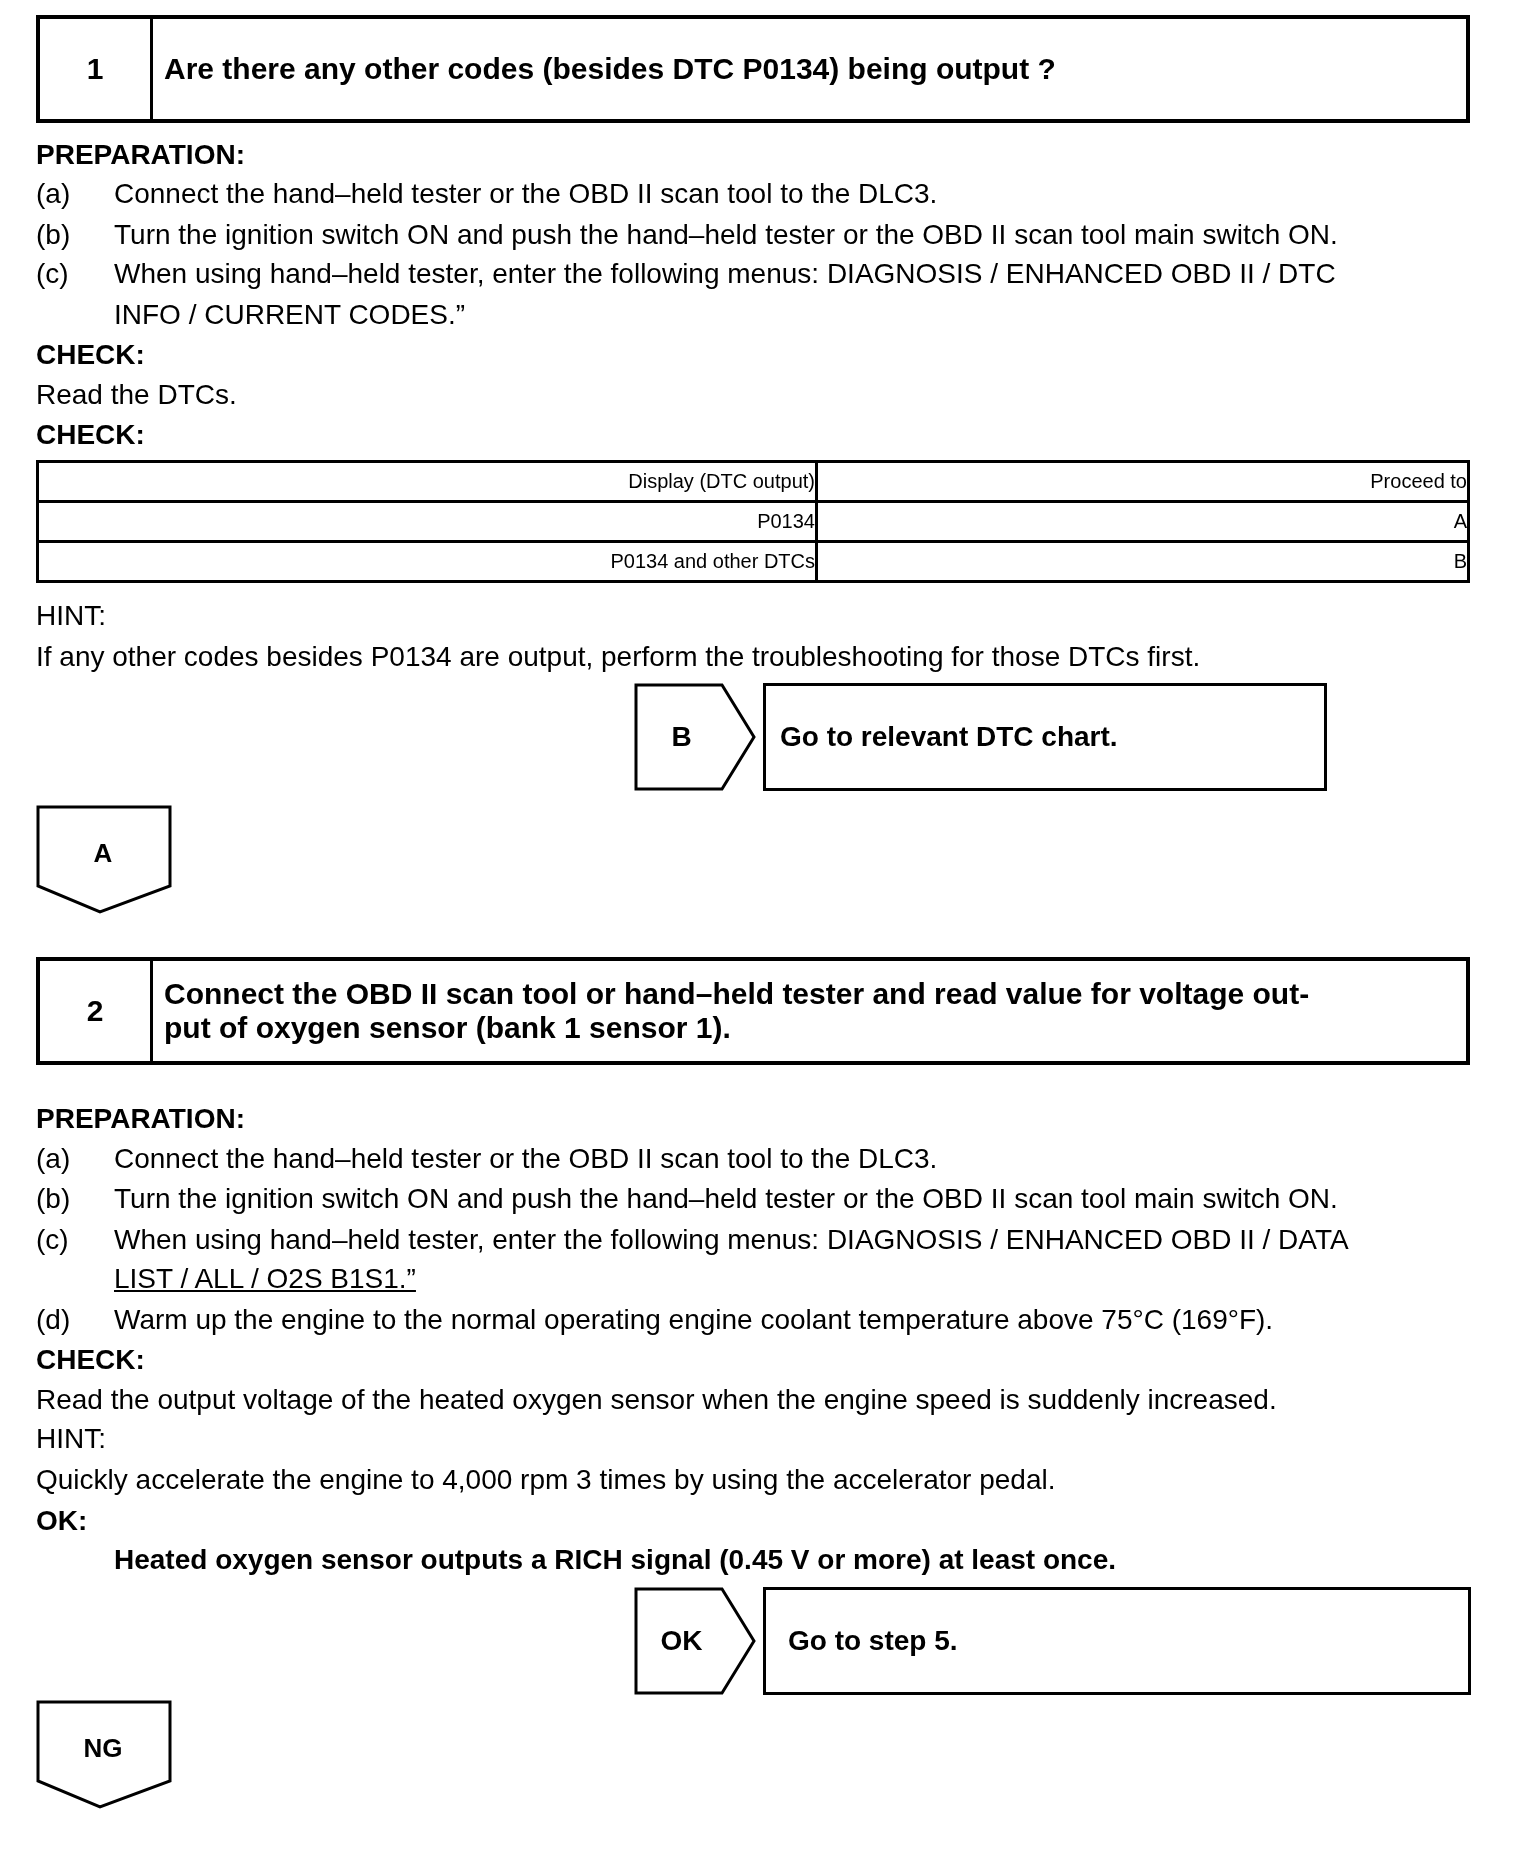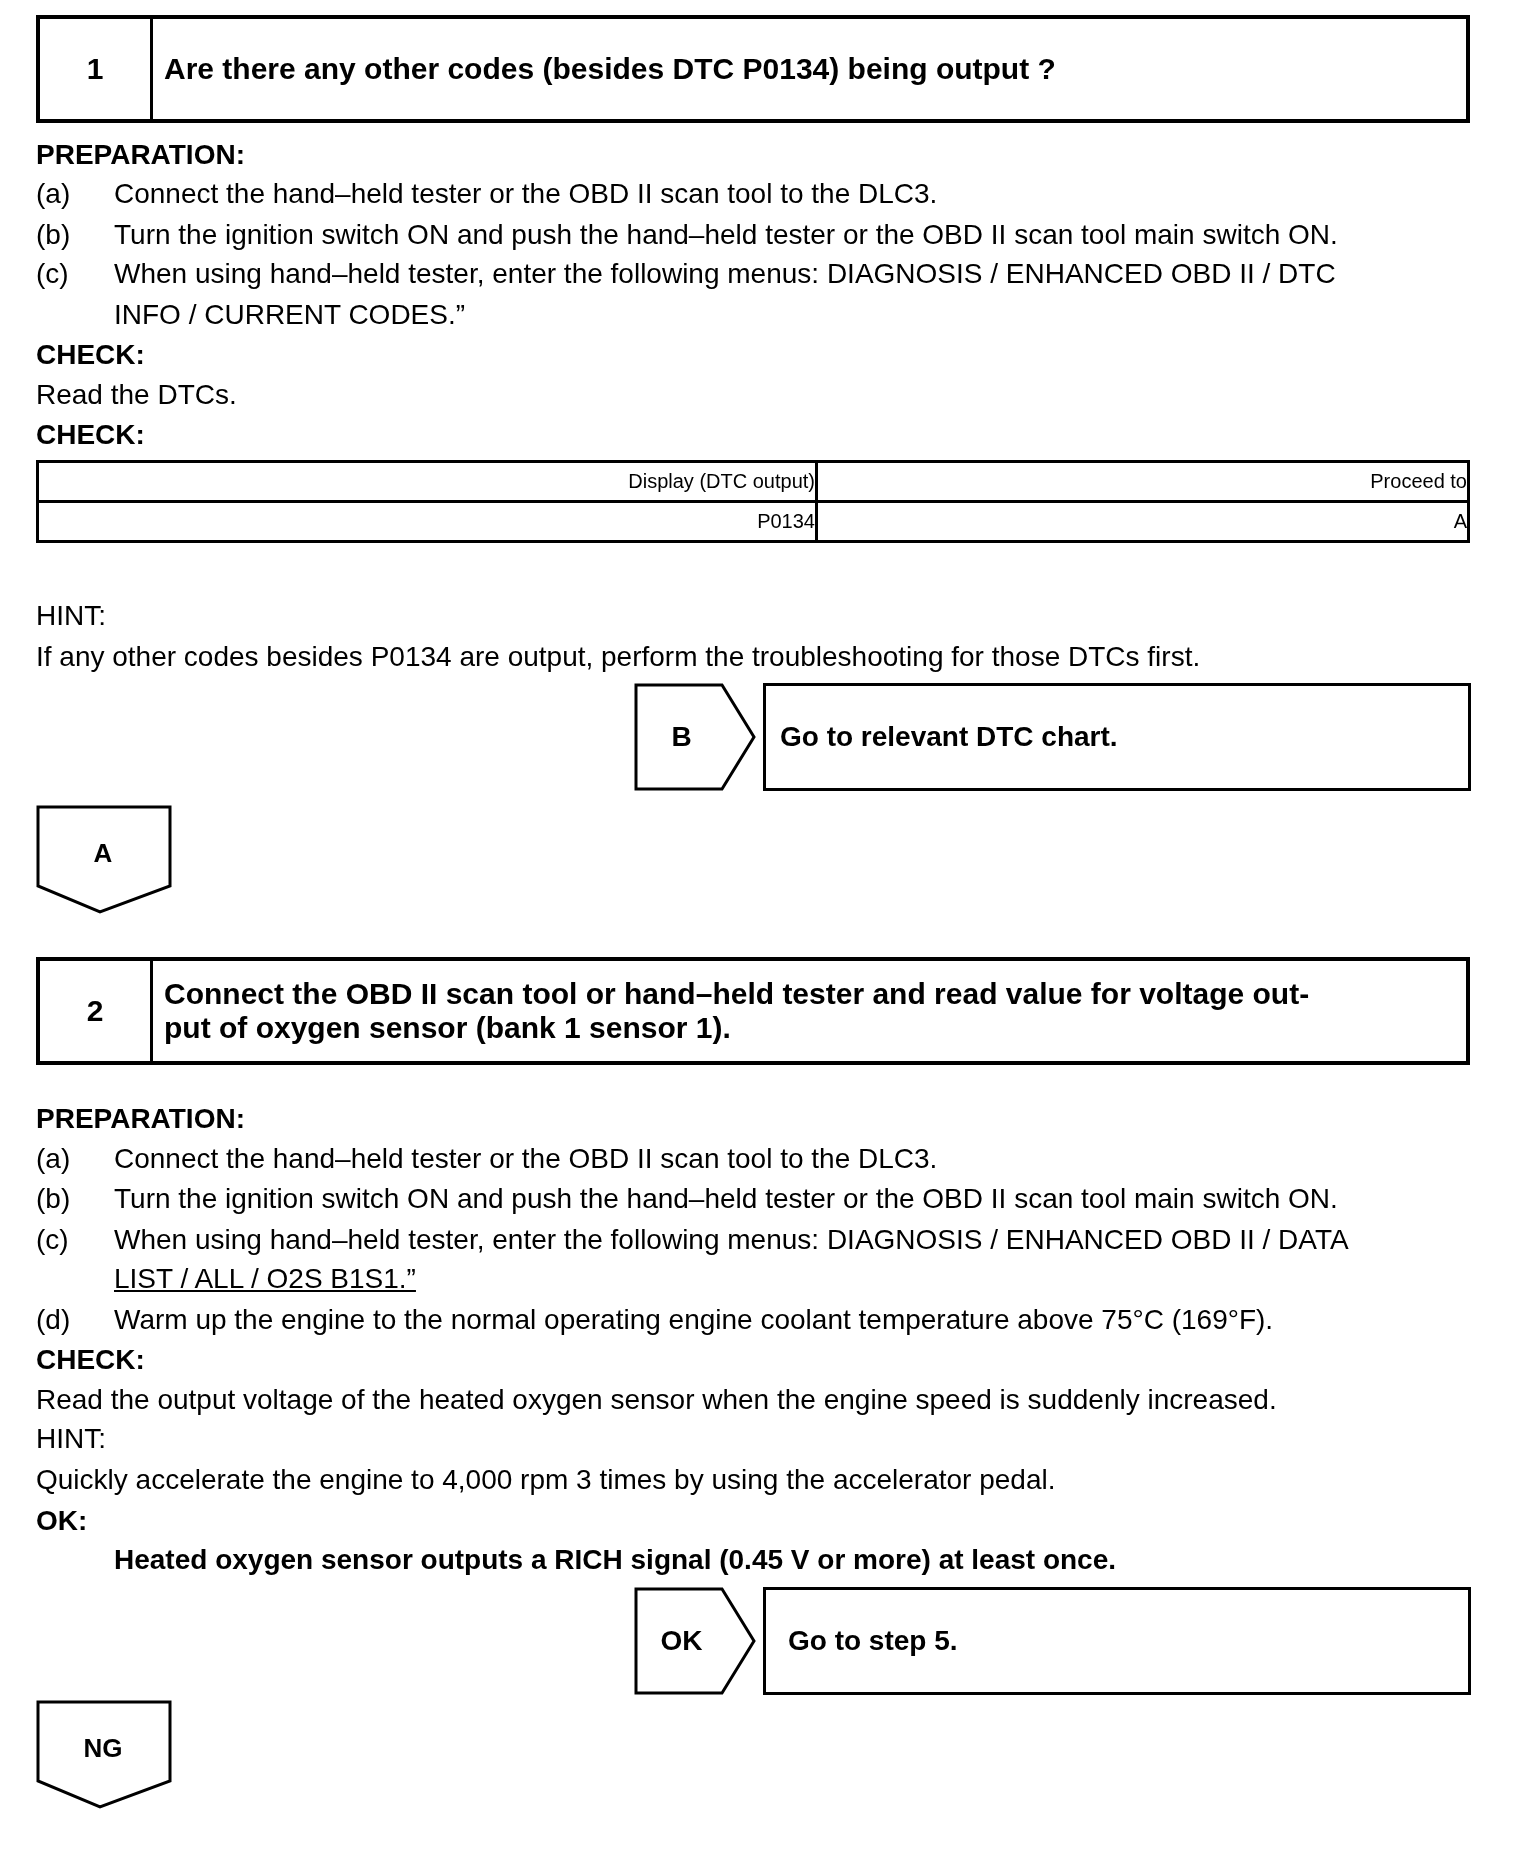--- a/index.html
+++ b/index.html
@@ -56,32 +56,36 @@
 <table class="result">
   <tbody>
       <tr>
     <th>Display (DTC output)</th>
     <th>Proceed to</th>
   </tr>
   <tr>
     <td>P0134</td>
     <td>A</td>
   </tr>
+  <tr>
+    <td>P0134 and other DTCs</td>
+    <td>B</td>
+  </tr>
 </tbody>
   </table>
 
 <div class="line" style="left:36px; top:600px;">HINT:</div>
 <div class="line" style="left:36px; top:641px;">If any other codes besides P0134 are output, perform the troubleshooting for those DTCs first.</div>
 
 <div class="branch-right" style="left:634px; top:683px; width:840px; height:108px;">
   <svg width="124" height="108" viewBox="0 0 124 108">
     <polygon points="2,2 88,2 120,54 88,106 2,106" fill="#fff" stroke="#000" stroke-width="3"></polygon>
   </svg>
   <div class="branch-tag" style="left:0; top:0; width:95px; height:108px;">B</div>
-  <div class="branch-box" style="left:129px; top:0; width:708px; height:108px;">Go to relevant DTC chart.</div>
+  <div class="branch-box" style="left:129px; top:0; width:564px; height:108px;">Go to relevant DTC chart.</div>
 </div>
 
 <div class="down-arrow" style="left:36px; top:805px; width:136px; height:110px;">
   <svg width="136" height="110" viewBox="0 0 136 110">
     <polygon points="2,2 134,2 134,81 64,107 2,81" fill="#fff" stroke="#000" stroke-width="3"></polygon>
   </svg>
   <div class="down-label" style="top:33px;">A</div>
 </div>
 
 <div class="step-box" style="top:957px; height:108px;">

